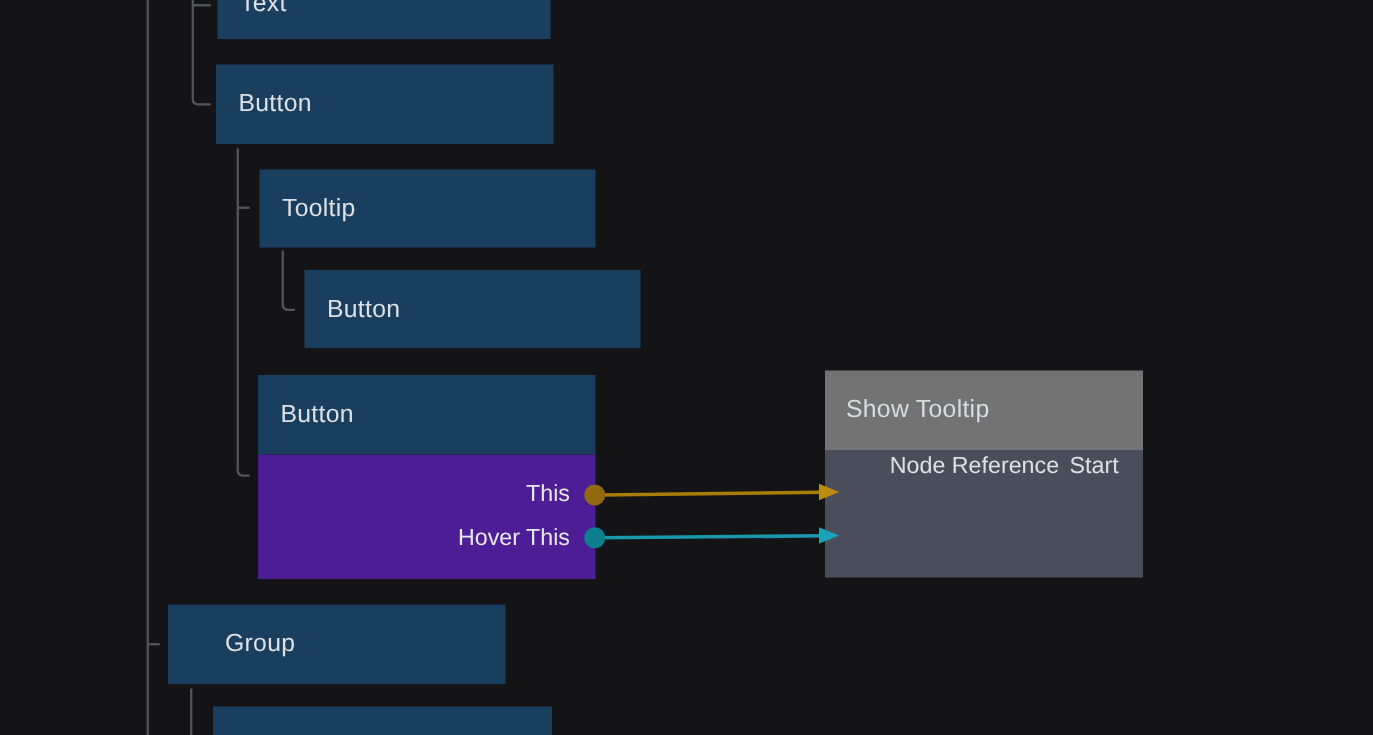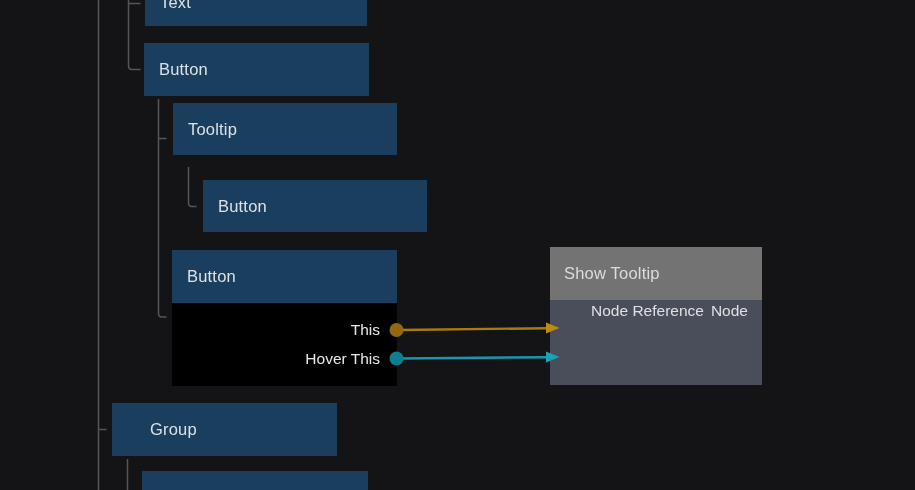--- a/index.html
+++ b/index.html
@@ -33,21 +33,21 @@
     align-items: center;
     padding: 0 15px;
     box-sizing: border-box;
     letter-spacing: 0.2px;
   }
   .node .label {
     white-space: nowrap;
   }
   .event-panel {
     position: absolute;
-    background: #000000;
+    background: #4c1d95;
     color: #e6e8eb;
     display: flex;
     flex-direction: column;
     justify-content: center;
     align-items: flex-end;
     gap: 7px;
     padding-right: 17px;
     box-sizing: border-box;
     font-size: 15.5px;
   }
@@ -108,21 +108,21 @@
   </svg>
 
   <div class="node" style="left:145px; top:-21px; width:222px; height:47px;">
     <span class="label">Text</span>
   </div>
 
   <div class="node" style="left:144px; top:43px; width:225px; height:53px;">
     <span class="label">Button</span>
   </div>
 
-  <div class="node" style="left:173px; top:103px; width:224px; height:52px;text-align:center;">
+  <div class="node" style="left:173px; top:113px; width:224px; height:52px;text-align:center;">
     <span class="label">Tooltip</span>
   </div>
 
   <div class="node" style="left:203px; top:180px; width:224px; height:52px;">
     <span class="label">Button</span>
   </div>
 
   <div class="node" style="left:172px; top:250px; width:225px; height:53px;">
     <span class="label">Button</span>
   </div>
@@ -139,21 +139,21 @@
   <div class="node" style="left:142px; top:471px; width:226px; height:45px;">
     <span class="label"></span>
   </div>
 
   <div class="action-block">
     <div class="action-header">
       <span>Show Tooltip</span>
     </div>
     <div class="action-body">
       <div class="action-row">Node Reference</div>
-      <div class="action-row">Node</div>
+      <div class="action-row">Start</div>
     </div>
   </div>
 
   <svg class="overlay">
     <g>
       <line x1="400" y1="330" x2="548" y2="328.2" stroke="#a87d0a" stroke-width="2.4"></line>
       <polygon points="546,322.5 559.5,328 546,333.5" fill="#bd8b10"></polygon>
       <circle cx="396.5" cy="330" r="7" fill="#92690e"></circle>
     </g>
     <g>

